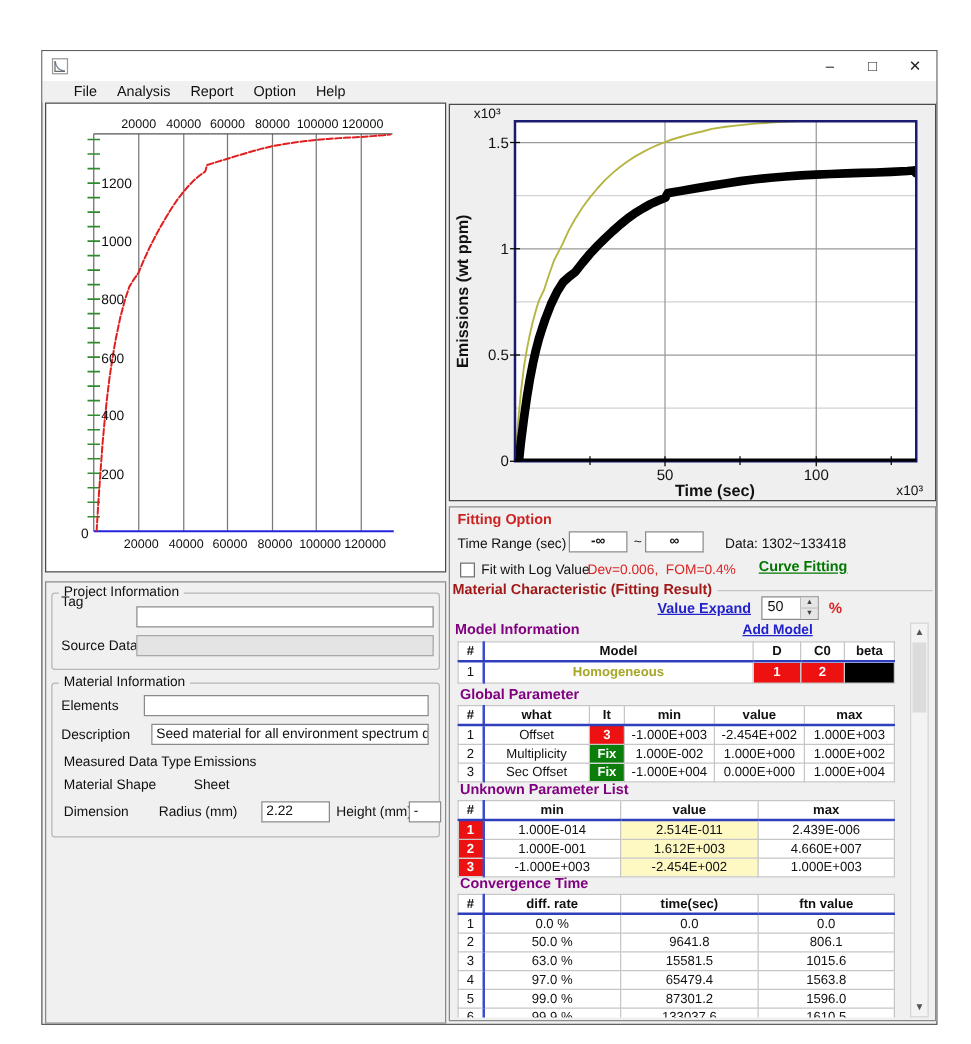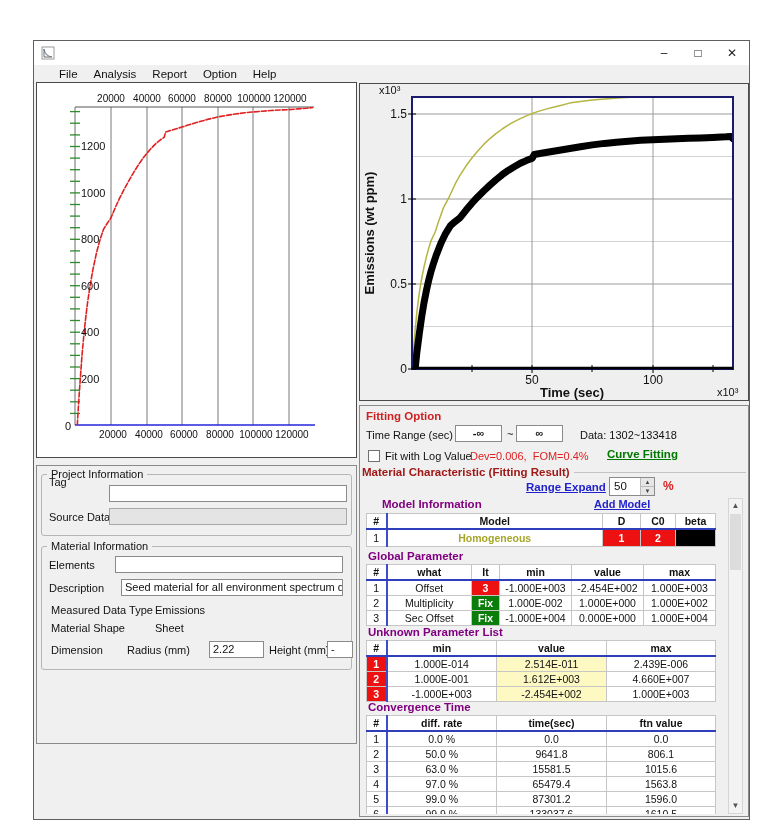--- a/index.html
+++ b/index.html
@@ -19,21 +19,21 @@
   
   .menubar{position:absolute;left:0;top:24px;width:100%;height:17px;background:#f0f0f0;
            display:flex;align-items:center;font-size:11.5px;}
   .menu-item{padding:0 8px;}
   .menu-item:first-child{padding-left:14px;margin-left:11px;}
   
   .panel{position:absolute;box-sizing:border-box;background:#f0f0f0;}
   #left-chart-panel{left:2px;top:41px;width:321px;height:376px;background:#fff;border:1px solid #4a4a4a;}
   #right-chart-panel{left:325px;top:42px;width:390px;height:318px;border:1px solid #4a4a4a;background:#efefef;}
   #fitting-panel{left:325px;top:364px;width:390px;height:412px;border:1px solid #8a8a8a;}
-  #project-panel{left:2px;top:424px;width:321px;height:279px;border:1px solid #8a8a8a;}
+  #project-panel{left:2px;top:424px;width:321px;height:354px;border:1px solid #8a8a8a;}
   svg{display:block;}
   svg text{font-family:"Liberation Sans",sans-serif;}
   .abs{position:absolute;}
   .lbl{font-size:11px;color:#111;white-space:nowrap;}
   .inp{box-sizing:border-box;background:#fff;border:1px solid #8a8a8a;font-size:11px;
        padding:1px 3px;overflow:hidden;white-space:nowrap;height:17px;line-height:13px;}
   .inp.disabled{background:#e4e4e4;border-color:#a8a8a8;}
   .groupbox{position:absolute;border:1px solid #b5b5b5;border-radius:3px;box-sizing:border-box;}
   .group-label{position:absolute;font-size:11px;background:#f0f0f0;padding:0 4px;white-space:nowrap;}
   
@@ -255,32 +255,32 @@
 
       <div class="abs checkbox" style="left:8px;top:44px;"></div>
       <div class="abs lbl" style="left:25px;top:44px;">Fit with Log Value</div>
       <div class="abs red-small" style="left:110px;top:44px;white-space:pre;">Dev=0.006,  FOM=0.4%</div>
       <div class="abs link-green" style="left:247px;top:42px;">Curve Fitting</div>
 
       <div class="abs" style="left:2px;top:60px;width:384px;display:flex;align-items:center;">
         <span class="sec-maroon">Material Characteristic (Fitting Result)</span>
         <span class="divline" style="flex:1;margin-left:4px;"></span>
       </div>
-      <div class="abs link-blue" style="left:166px;top:75px;">Range Expand</div>
+      <div class="abs link-blue" style="left:166px;top:75px;">Value Expand</div>
       <div class="abs spin" style="left:249px;top:71px;">
         <div class="spin-val">50</div>
         <div class="spin-btns">
           <div class="spin-btn">▲</div>
           <div class="spin-btn">▼</div>
         </div>
       </div>
       <div class="abs pct" style="left:303px;top:73px;">%</div>
 
       <div class="abs" style="left:4px;top:92px;width:362px;height:316px;overflow:hidden;">
-        <div class="abs sec-purple" style="left:18px;top:0px;">Model Information</div>
+        <div class="abs sec-purple" style="left:0;top:0px;">Model Information</div>
         <div class="abs link-blue" style="left:230px;top:0px;font-size:11px;">Add Model</div>
         <table class="grid abs" id="model-table" style="left:2px;top:15px;width:349px;">
           <colgroup>
               <col style="width:20px">
               <col style="width:216px">
               <col style="width:38px">
               <col style="width:35px">
               <col style="width:40px">
             </colgroup>
         <thead>

